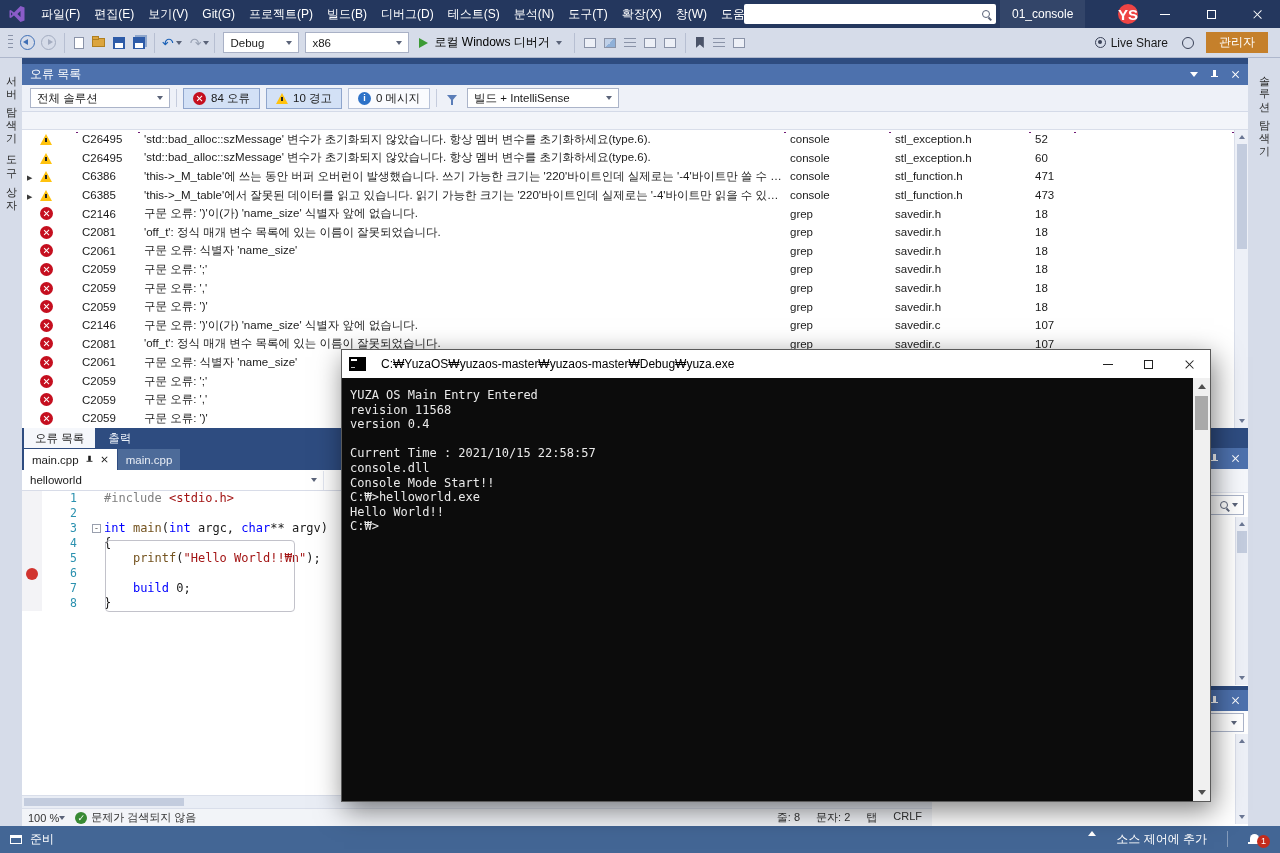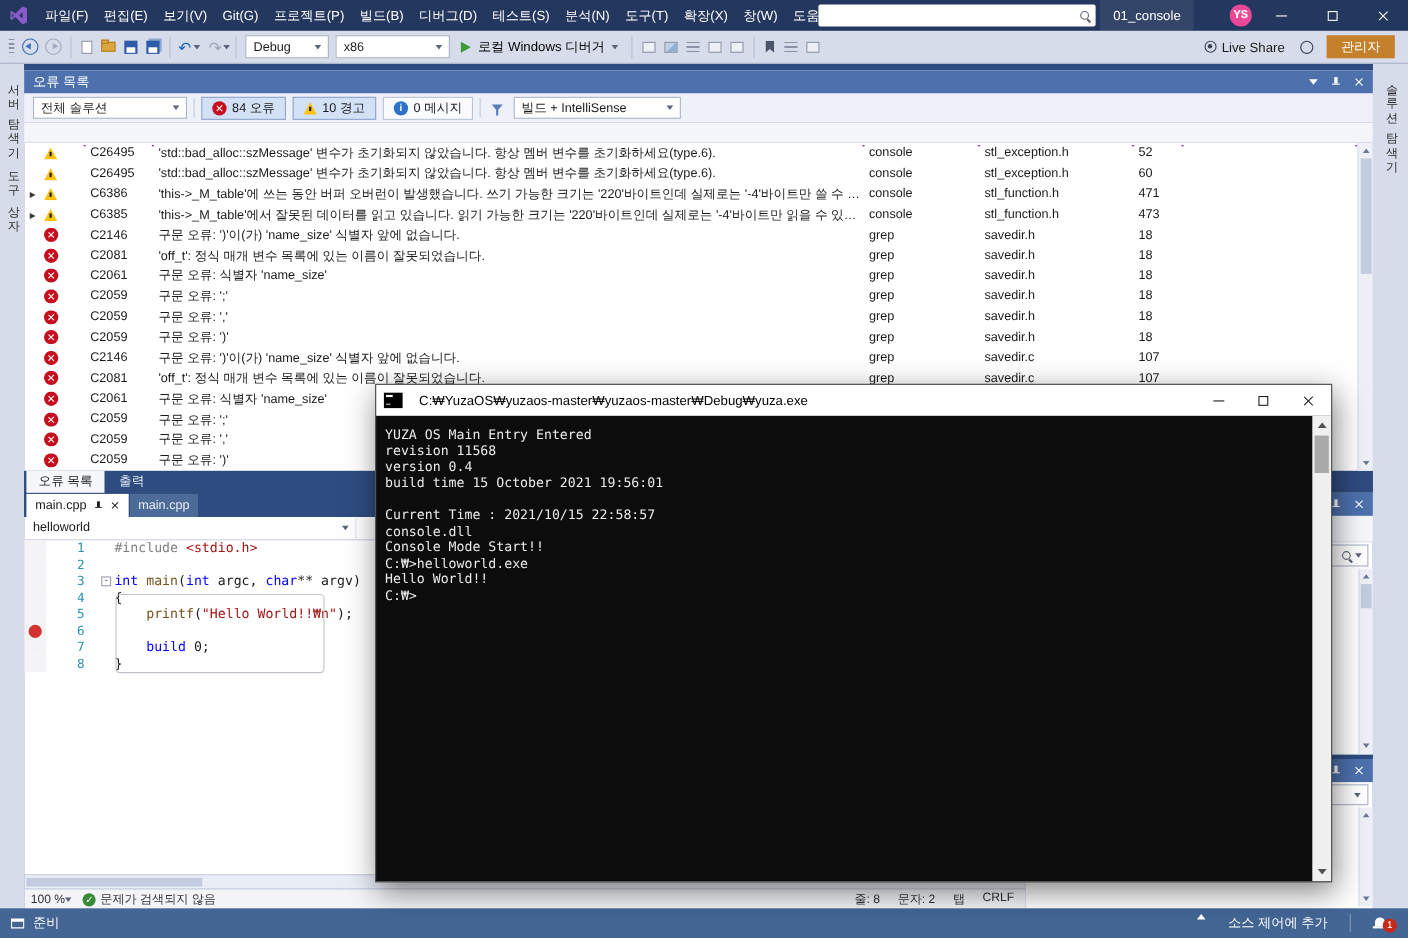--- a/index.html
+++ b/index.html
@@ -7,21 +7,21 @@
   body { font-family:"Liberation Sans","DejaVu Sans",sans-serif; font-size:12px; background:#2E4C80; position:relative; }
 
   
   #titlebar { position:absolute; left:0; top:0; width:1280px; height:28px; background:#24375E; display:flex; align-items:center; z-index:10; }
   #vs-logo { width:18px; height:18px; margin-left:8px; flex:none; }
   #menubar { display:flex; margin-left:8px; }
   .menu-item { padding:0 7px; line-height:28px; color:#FFFFFF; font-size:12px; white-space:nowrap; cursor:default; }
   #qsearch { position:absolute; left:744px; top:4px; width:252px; height:20px; background:#FFFFFF; border-radius:2px; display:flex; align-items:center; padding:0 6px; }
   #qsearch input { border:0; outline:0; flex:1; font-size:11px; color:#444; background:transparent; font-family:inherit;margin-top:40px; }
   #wintitle { position:absolute; left:1000px; top:0; height:28px; line-height:28px; padding:0 12px; color:#FFFFFF; background:rgba(255,255,255,.07); font-size:12px; }
-  #avatar { position:absolute; left:1118px; top:4px; width:20px; height:20px; border-radius:50%; background:#ec4899; color:#fff; font-size:11px; font-weight:bold; display:flex; align-items:center; justify-content:center;font-family:Liberation Mono, monospace; }
+  #avatar { position:absolute; left:1118px; top:4px; width:20px; height:20px; border-radius:50%; background:#ef4444; color:#fff; font-size:15px; font-weight:bold; display:flex; align-items:center; justify-content:center; }
   #winbtns { position:absolute; right:0; top:0; height:28px; display:flex; }
   .winbtn { width:46px; height:28px; display:flex; align-items:center; justify-content:center; }
   .g-min { width:10px; height:1px; background:#fff; }
   .g-max { width:9px; height:9px; border:1px solid #fff; }
   .g-close { position:relative; width:11px; height:11px; }
   .g-close::before,.g-close::after { content:''; position:absolute; left:5px; top:0; width:1.4px; height:11px; background:#fff; }
   .g-close::before { transform:rotate(45deg); } .g-close::after { transform:rotate(-45deg); }
 
   
   #toolbar { position:absolute; left:0; top:28px; width:1280px; height:30px; background:#D6DCE9; border-bottom:1px solid #AEB7CC; display:flex; align-items:center; padding:0 4px; z-index:10; }
@@ -647,21 +647,20 @@
       </span>
     <span class="cw-btn">
         <span class="cw-x"></span>
       </span>
   </div>
   <div id="cw-body">
     <div id="console-lines">
         <div>YUZA OS Main Entry Entered</div>
         <div>revision 11568</div>
         <div>version 0.4</div>
-        <div>build time 15 October 2021 19:56:01</div>
         <div>&nbsp;</div>
         <div>Current Time : 2021/10/15 22:58:57</div>
         <div>console.dll</div>
         <div>Console Mode Start!!</div>
         <div>C:₩&gt;helloworld.exe</div>
         <div>Hello World!!</div>
         <div>C:₩&gt;</div>
       </div>
     <div id="cw-scroll">
       <span class="cw-ar cw-ar-up"></span>

